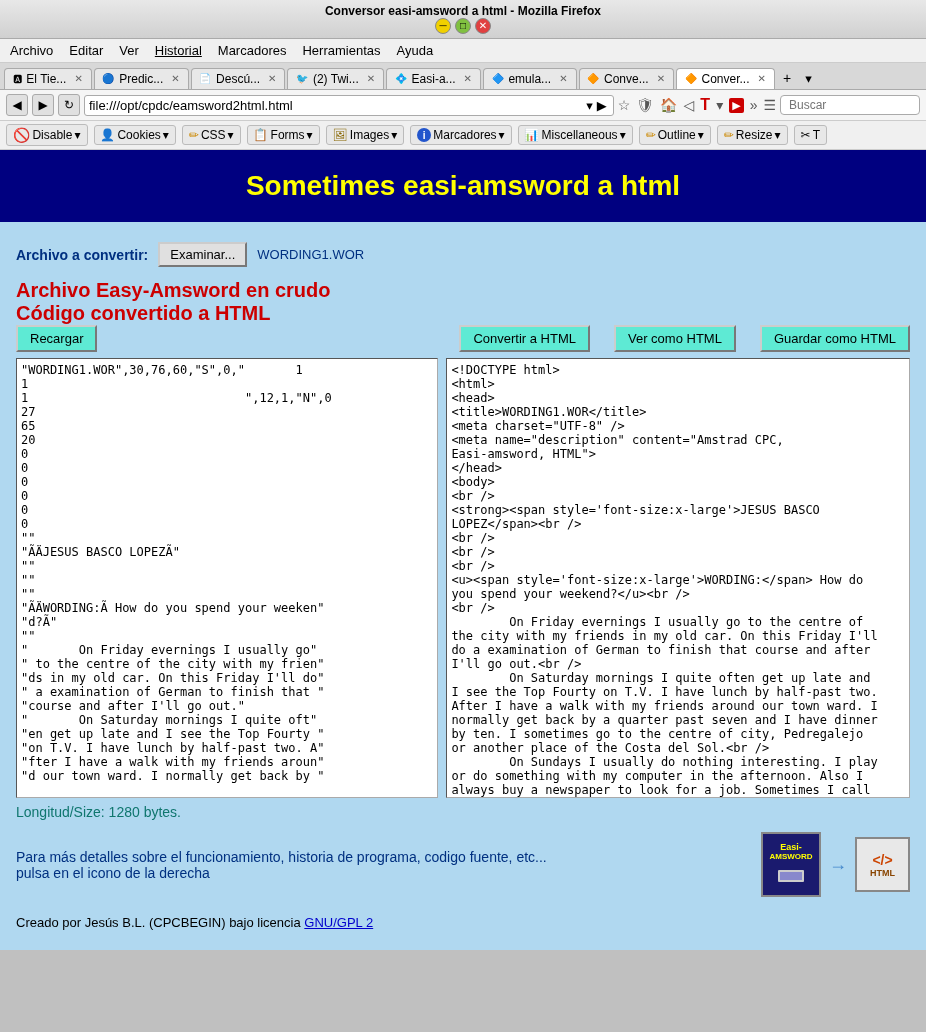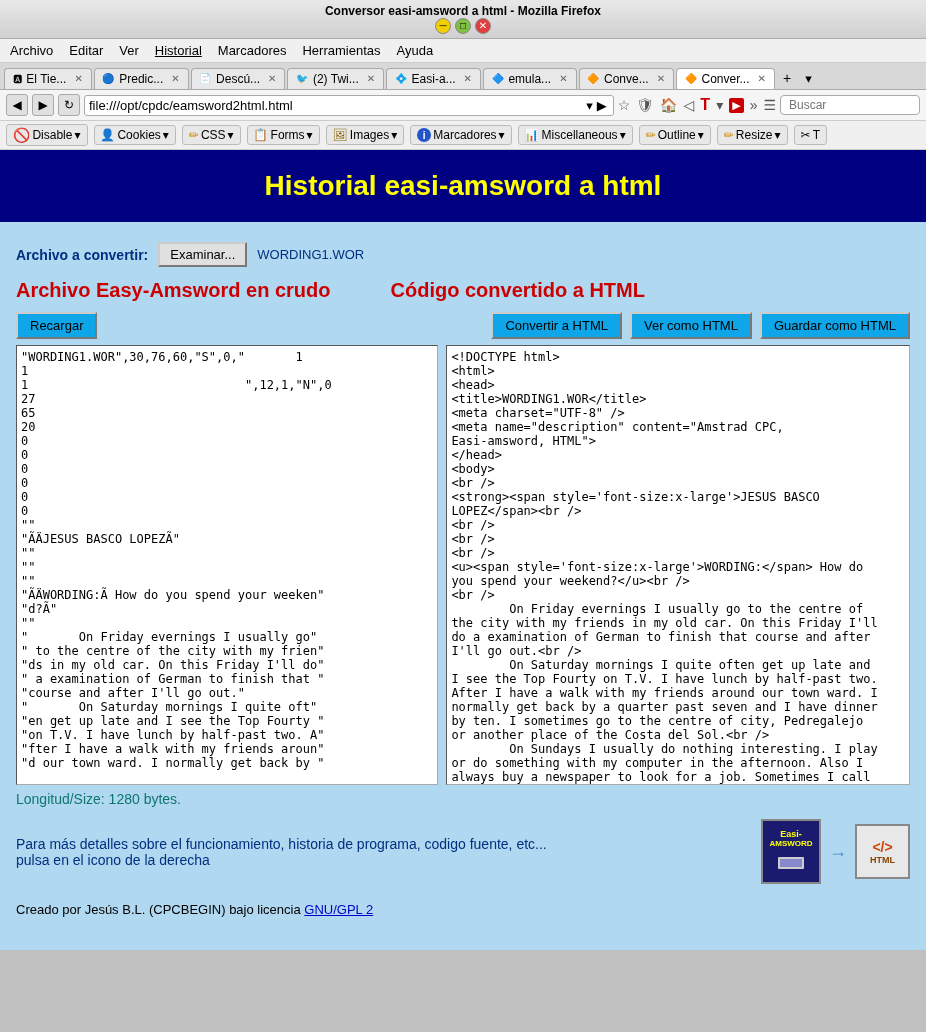--- a/index.html
+++ b/index.html
@@ -162,31 +162,31 @@
     .browse-btn {
       padding: 3px 10px;
       background: #e0e0e0;
       border: 2px outset #ccc;
       cursor: pointer;
       font-size: 13px;
     }
     .file-name { color: #003080; font-size: 13px; }
 
     .section-title {
-      display: flex; gap: 60px;
-      margin-bottom: 10px;
+      display: flex; 
+      flex-direction: column;
     }
     .section-title h2 {
       color: #cc0000;
       font-size: 20px;
       font-weight: bold;
     }
     .action-btn {
       padding: 4px 12px;
-      background: #0ea5e9;
+      background: #5eead4;
       border: 2px outset #ccc;
       cursor: pointer;
       font-size: 13px;
     }
 
     .editors-row {
       display: flex; gap: 8px;
       height: 440px;
     }
     .editor-panel {
@@ -385,39 +385,39 @@
     <span>Resize</span>
     <span>▾</span>
   </div>
   <div class="toolbar-btn">
     <span>✂</span>T
   </div>
 </div>
 
 <div class="page-content">
   <div class="page-header">
-    <h1>Historial easi-amsword a html</h1>
+    <h1>Sometimes easi-amsword a html</h1>
   </div>
 
   <div class="page-body">
 
     <div class="file-row">
       <span class="file-label">Archivo a convertir:</span>
       <button class="browse-btn">Examinar...</button>
       <span class="file-name">WORDING1.WOR</span>
     </div>
 
     <div class="section-title">
       <h2>Archivo Easy-Amsword en crudo</h2>
       <h2>Código convertido a HTML</h2>
     </div>
 
     <div style="display:flex; justify-content:space-between; margin-bottom:6px;">
       <button class="action-btn">Recargar</button>
-      <div style="display:flex;gap:8px;">
+      <div style="display:flex;gap:24px;">
         <button class="action-btn">Convertir a HTML</button>
         <button class="action-btn">Ver como HTML</button>
         <button class="action-btn">Guardar como HTML</button>
       </div>
     </div>
 
     <div class="editors-row">
       <div class="editor-panel">"WORDING1.WOR",30,76,60,"S",0,"       1
 1
 1                              ",12,1,"N",0

